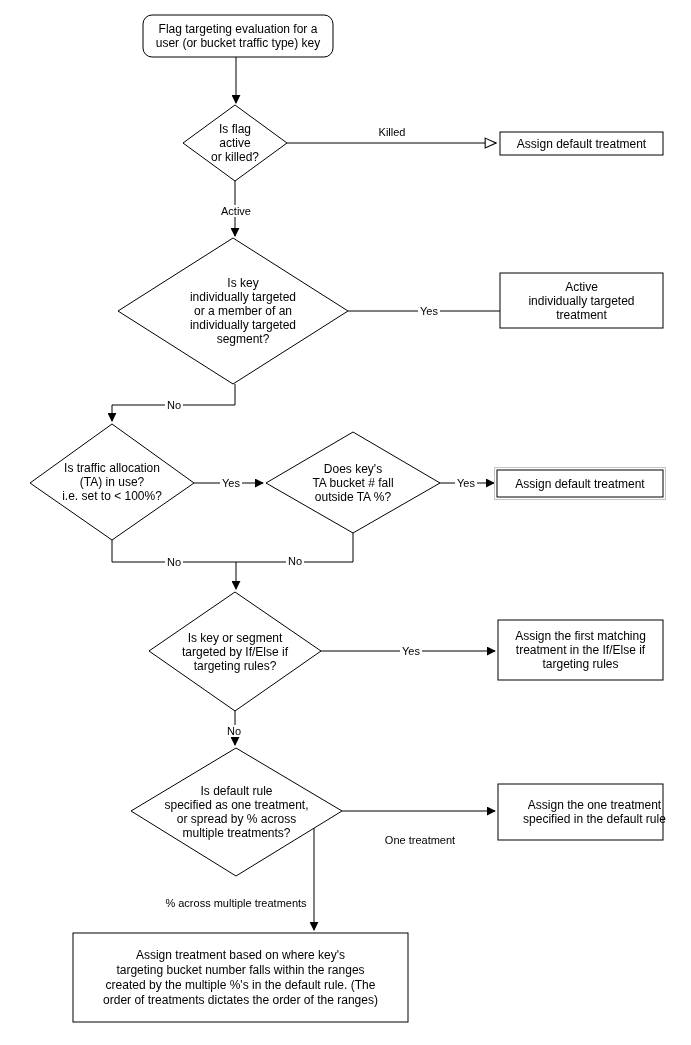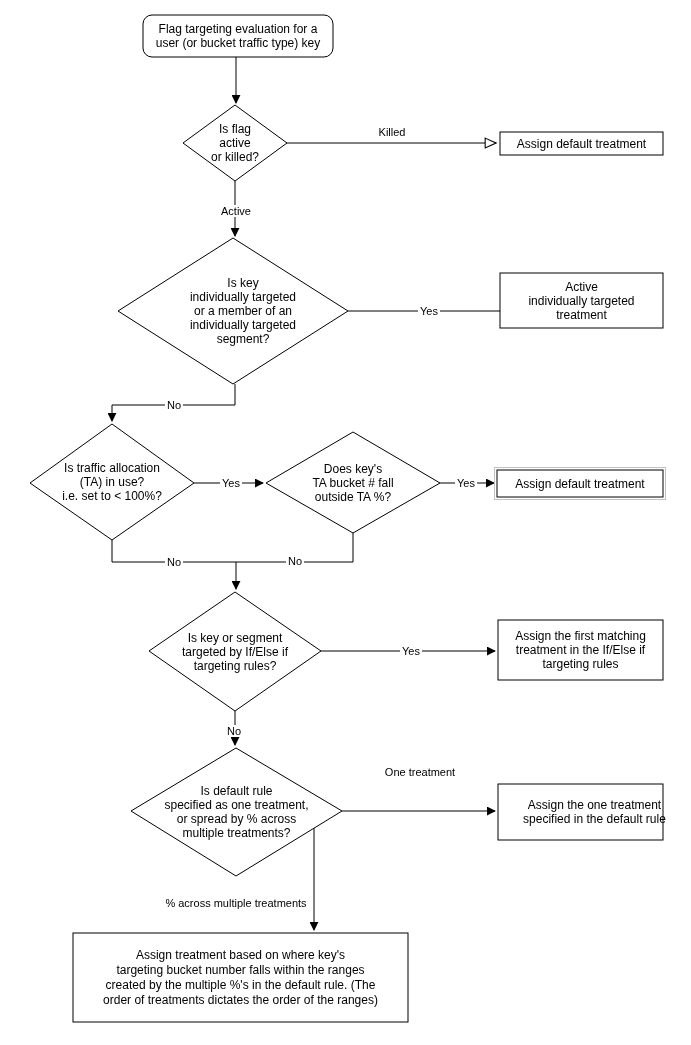--- a/index.html
+++ b/index.html
@@ -137,16 +137,16 @@
   <div class="edge-label above" style="left:392px;top:126px">Killed</div>
   <div class="edge-label" style="left:236px;top:211px">Active</div>
   <div class="edge-label" style="left:429px;top:311px">Yes</div>
   <div class="edge-label" style="left:174px;top:405px">No</div>
   <div class="edge-label" style="left:231px;top:483px">Yes</div>
   <div class="edge-label" style="left:466px;top:483px">Yes</div>
   <div class="edge-label" style="left:174px;top:562px">No</div>
   <div class="edge-label" style="left:295px;top:561px">No</div>
   <div class="edge-label" style="left:411px;top:651px">Yes</div>
   <div class="edge-label" style="left:234px;top:731px">No</div>
-  <div class="edge-label" style="left:420px;top:772px">One treatment</div>
+  <div class="edge-label" style="left:420px;top:840px">One treatment</div>
   <div class="edge-label" style="left:236px;top:903px">% across multiple treatments</div>
 
 </div>
 
 </body></html>

